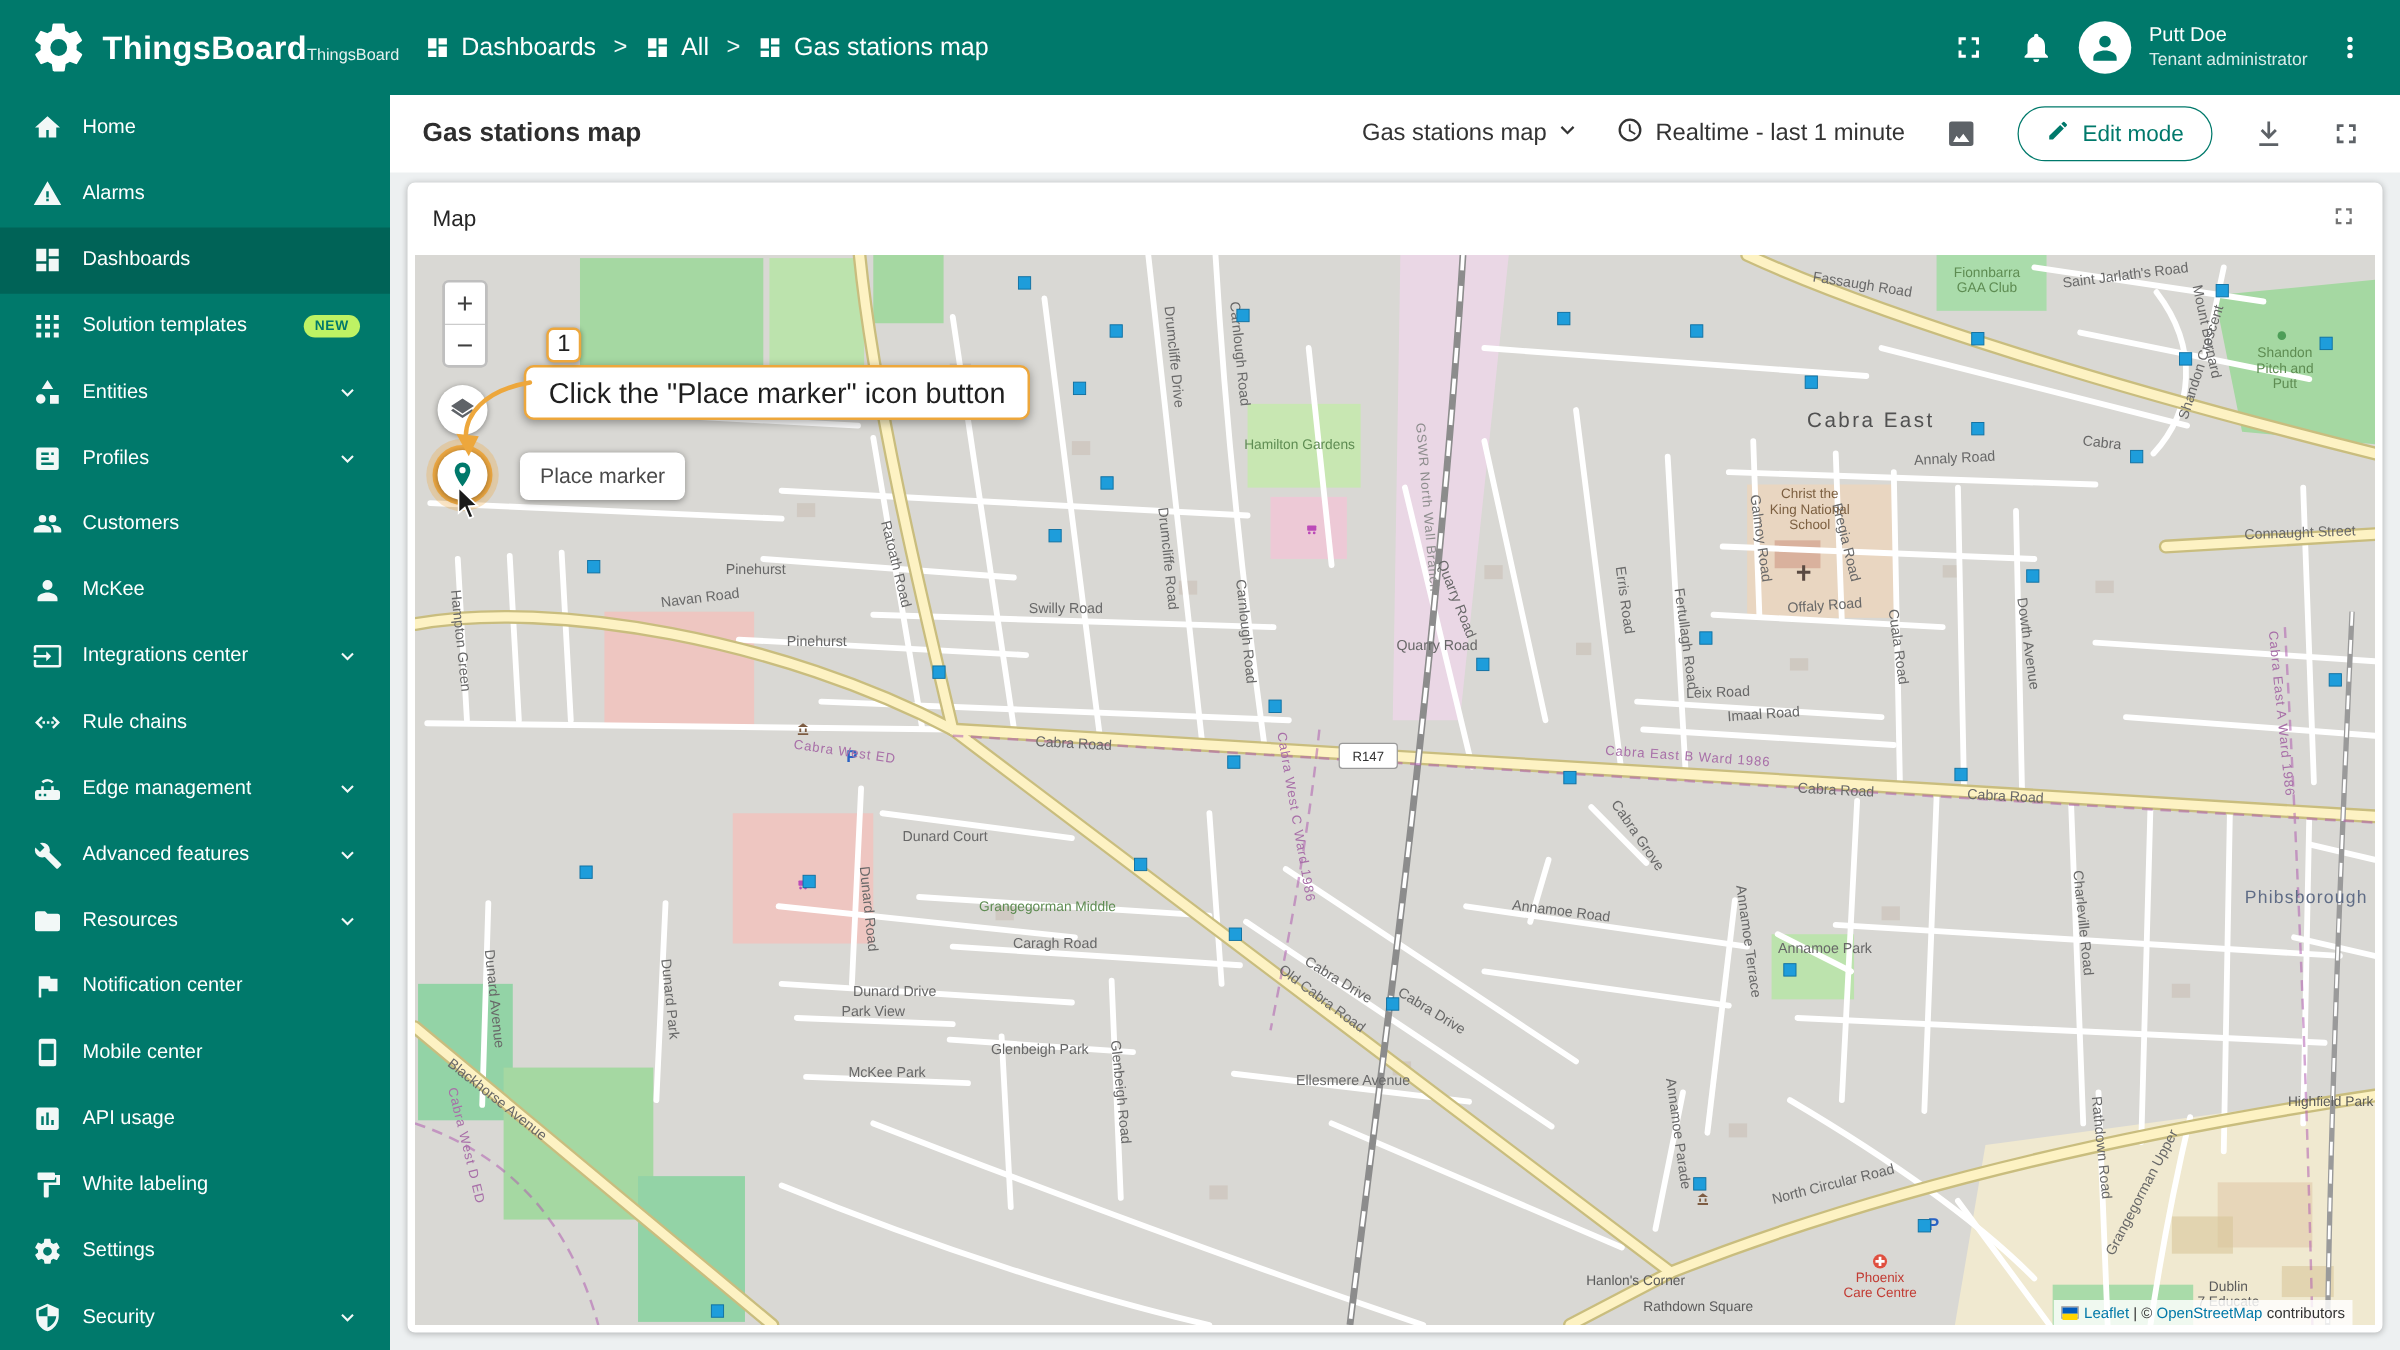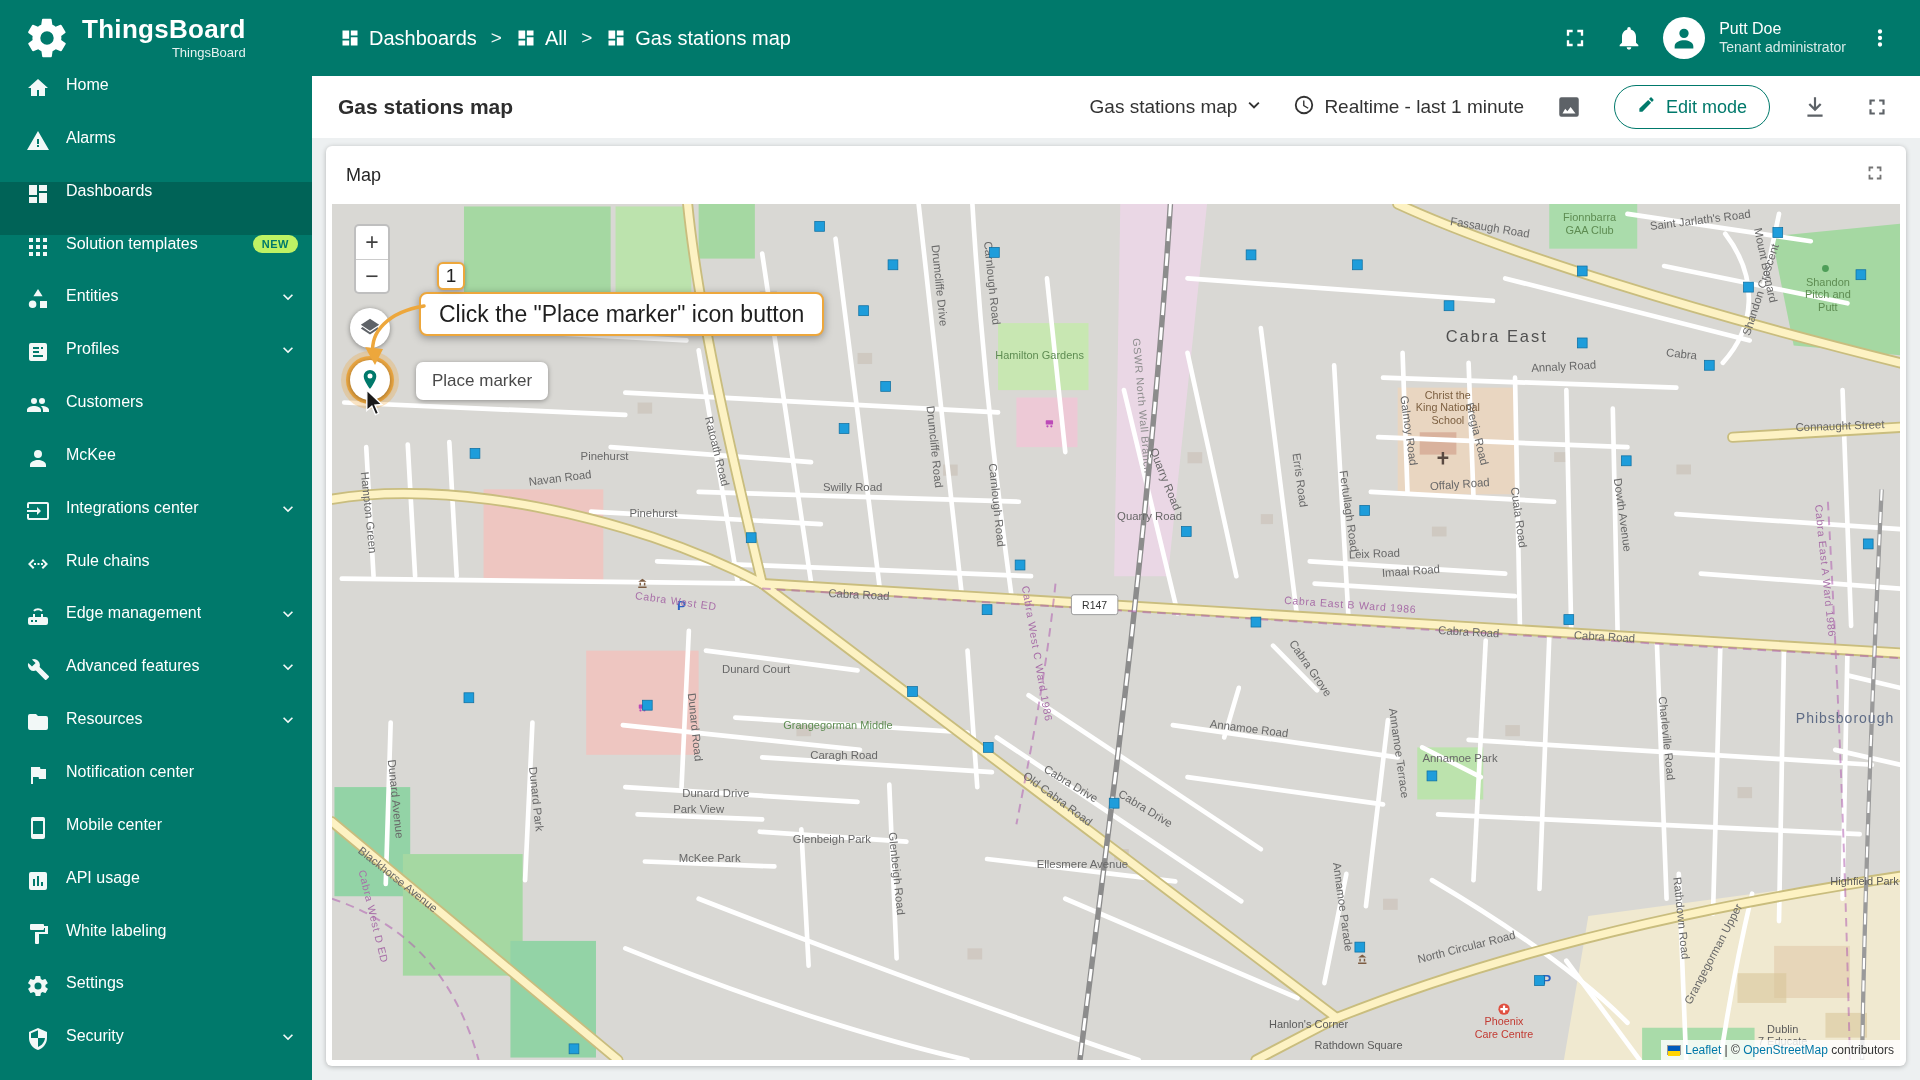--- a/index.html
+++ b/index.html
@@ -7,38 +7,38 @@
   .app{position:relative;width:1920px;height:1080px;overflow:hidden;
        font-family:"Liberation Sans",sans-serif;
        --primary:#00796b;--primary-dark:#00665a;--highlight:#eda73c;--marker:#1e9ddb;--link:#0078a8;}
   [data-interactable="true"]{cursor:pointer;}
 
   
   .topbar{position:absolute;top:0;left:0;width:100%;height:76px;background:var(--primary);
           display:flex;align-items:center;color:#fff;z-index:10;}
   .logo-area{width:312px;flex:0 0 312px;display:flex;align-items:center;gap:12px;padding-left:24px;}
   .logo-gear{width:46px;height:46px;color:#fff;}
-  .brand-col{display:flex;flex-direction:column;align-items:flex-end;}
+  .brand-col{display:flex;align-items:flex-end;}
   .brand-name{font-size:26px;font-weight:bold;letter-spacing:.3px;line-height:1;}
   .brand-edition{font-size:13px;opacity:.9;margin-top:3px;}
   .breadcrumb{display:flex;align-items:center;gap:14px;margin-left:28px;font-size:20px;}
   .crumb{display:flex;align-items:center;gap:9px;}
   .crumb-sep{font-size:19px;opacity:.95;}
   .topbar-right{margin-left:auto;display:flex;align-items:center;gap:14px;padding-right:20px;}
   .tb-icon-btn{width:40px;height:40px;display:flex;align-items:center;justify-content:center;color:#fff;}
   .avatar{width:42px;height:42px;border-radius:50%;background:#ffffff;display:flex;align-items:center;
           justify-content:center;color:var(--primary);}
   .user-col{display:flex;flex-direction:column;line-height:1.25;}
   .user-name{font-size:16px;}
   .user-role{font-size:14px;opacity:.85;}
 
   
   .sidebar{position:absolute;top:76px;left:0;width:312px;bottom:0;background:var(--primary);z-index:9;}
   .side-nav{display:flex;flex-direction:column;height:100%;}
-  .side-item{flex:1 1 0;display:flex;align-items:flex-start;gap:16px;padding:0 14px 0 26px;color:#fff;
+  .side-item{flex:1 1 0;display:flex;align-items:center;gap:16px;padding:0 24px 0 26px;color:#fff;
              font-size:16px;white-space:nowrap;}
   .side-item.active{background:rgba(0,0,0,.18);}
   .side-ic{flex:0 0 24px;opacity:.95;}
   .side-label{flex:0 1 auto;overflow:hidden;text-overflow:ellipsis;}
   .side-badge{margin-left:auto;background:#bef264;color:var(--primary);font-size:11px;font-weight:bold;
               padding:3px 9px;border-radius:10px;letter-spacing:.5px;}
   .side-chev{margin-left:auto;opacity:.95;}
 
   
   .content{position:absolute;top:76px;left:312px;right:0;bottom:0;background:#edf0f1;}
@@ -85,21 +85,21 @@
   .place-label{position:absolute;left:84px;top:158px;height:38px;display:flex;align-items:center;padding:0 16px;
                background:#fff;border-radius:7px;box-shadow:0 1px 5px rgba(0,0,0,.35);font-size:17px;color:#4a4a4a;z-index:5;}
   .tut-tooltip{position:absolute;left:87px;top:88px;height:44px;display:flex;align-items:center;padding:0 18px;
                background:#fff;border:2px solid var(--highlight);border-radius:8px;font-size:23px;color:#1f1f1f;
                box-shadow:0 2px 8px rgba(0,0,0,.35);white-space:nowrap;z-index:6;}
   .tut-badge{position:absolute;left:105px;top:58px;width:28px;height:28px;background:#fff;border:2px solid var(--highlight);
              border-radius:6px;display:flex;align-items:center;justify-content:center;font-size:19px;color:#222;
              box-shadow:0 1px 4px rgba(0,0,0,.3);z-index:7;}
   .tut-arrow{position:absolute;left:26px;top:88px;z-index:6;}
   .cursor-glyph{position:absolute;left:34px;top:186px;z-index:8;}
-  .attribution{position:absolute;right:0;bottom:0;background:rgba(255,255,255,.82);padding:3px 6px;font-size:12px;
+  .attribution{position:absolute;right:18px;bottom:0;background:rgba(255,255,255,.82);padding:3px 6px;font-size:12px;
                color:#333;z-index:5;display:flex;align-items:center;white-space:pre;}
   .attribution a{color:var(--link);text-decoration:none;}
   .flag{width:14px;height:10px;display:inline-block;margin-right:4px;border:0.5px solid #999;}
   .flag .t{height:5px;background:#005bbb;}
   .flag .b{height:5px;background:#ffd500;}
 </style>
 </head>
 <body>
 
 <div class="app" data-interactable="false" style="--primary: #00796b; --primary-dark: #00665a; --highlight: #eda73c; --marker: #1e9ddb; --link: #0078a8;">

